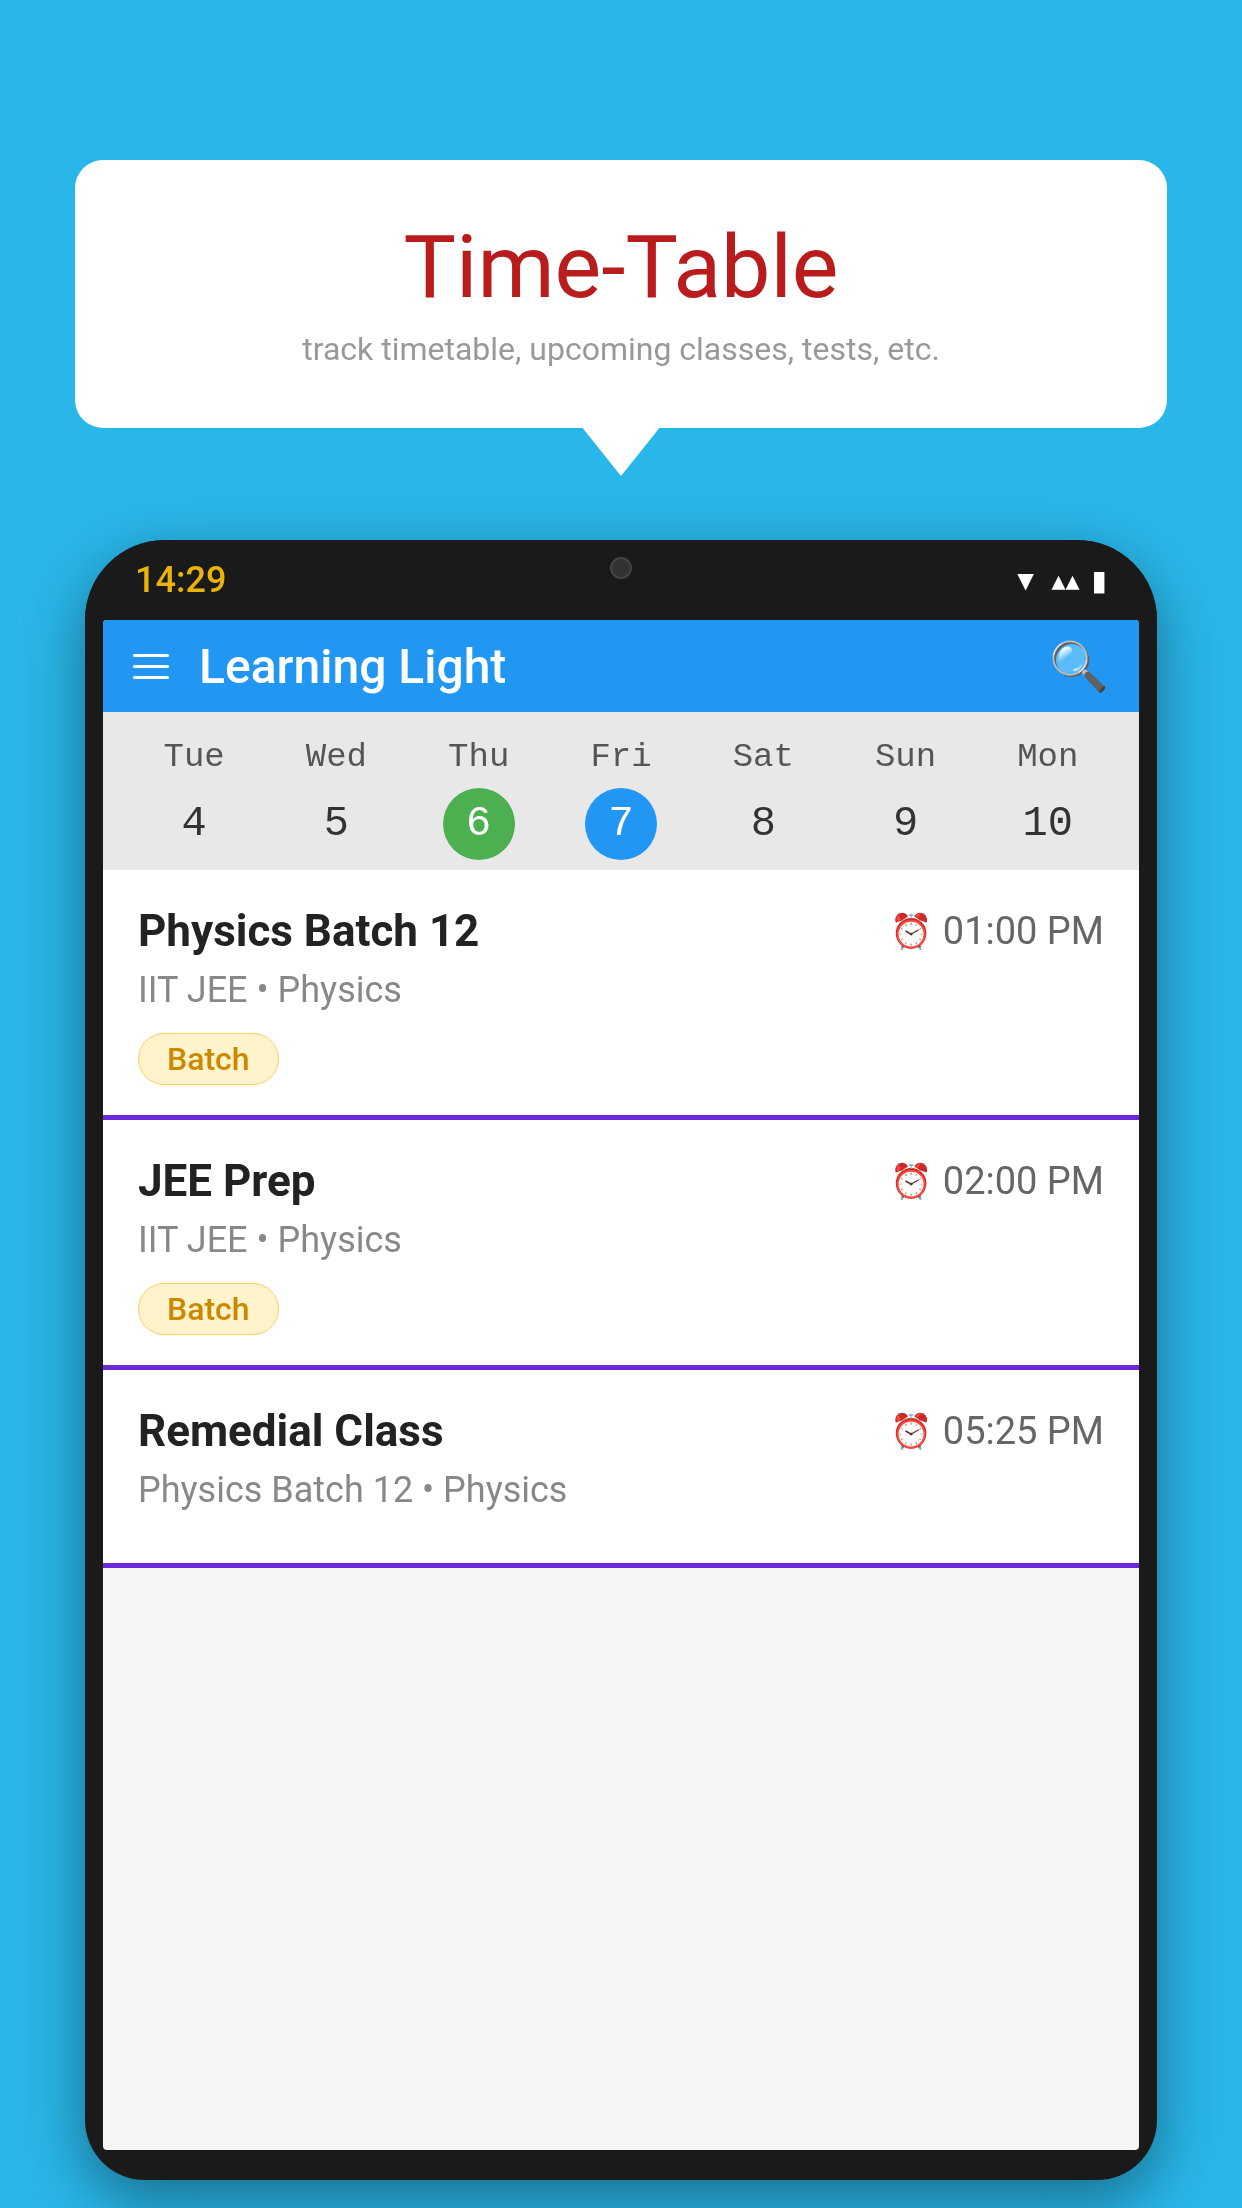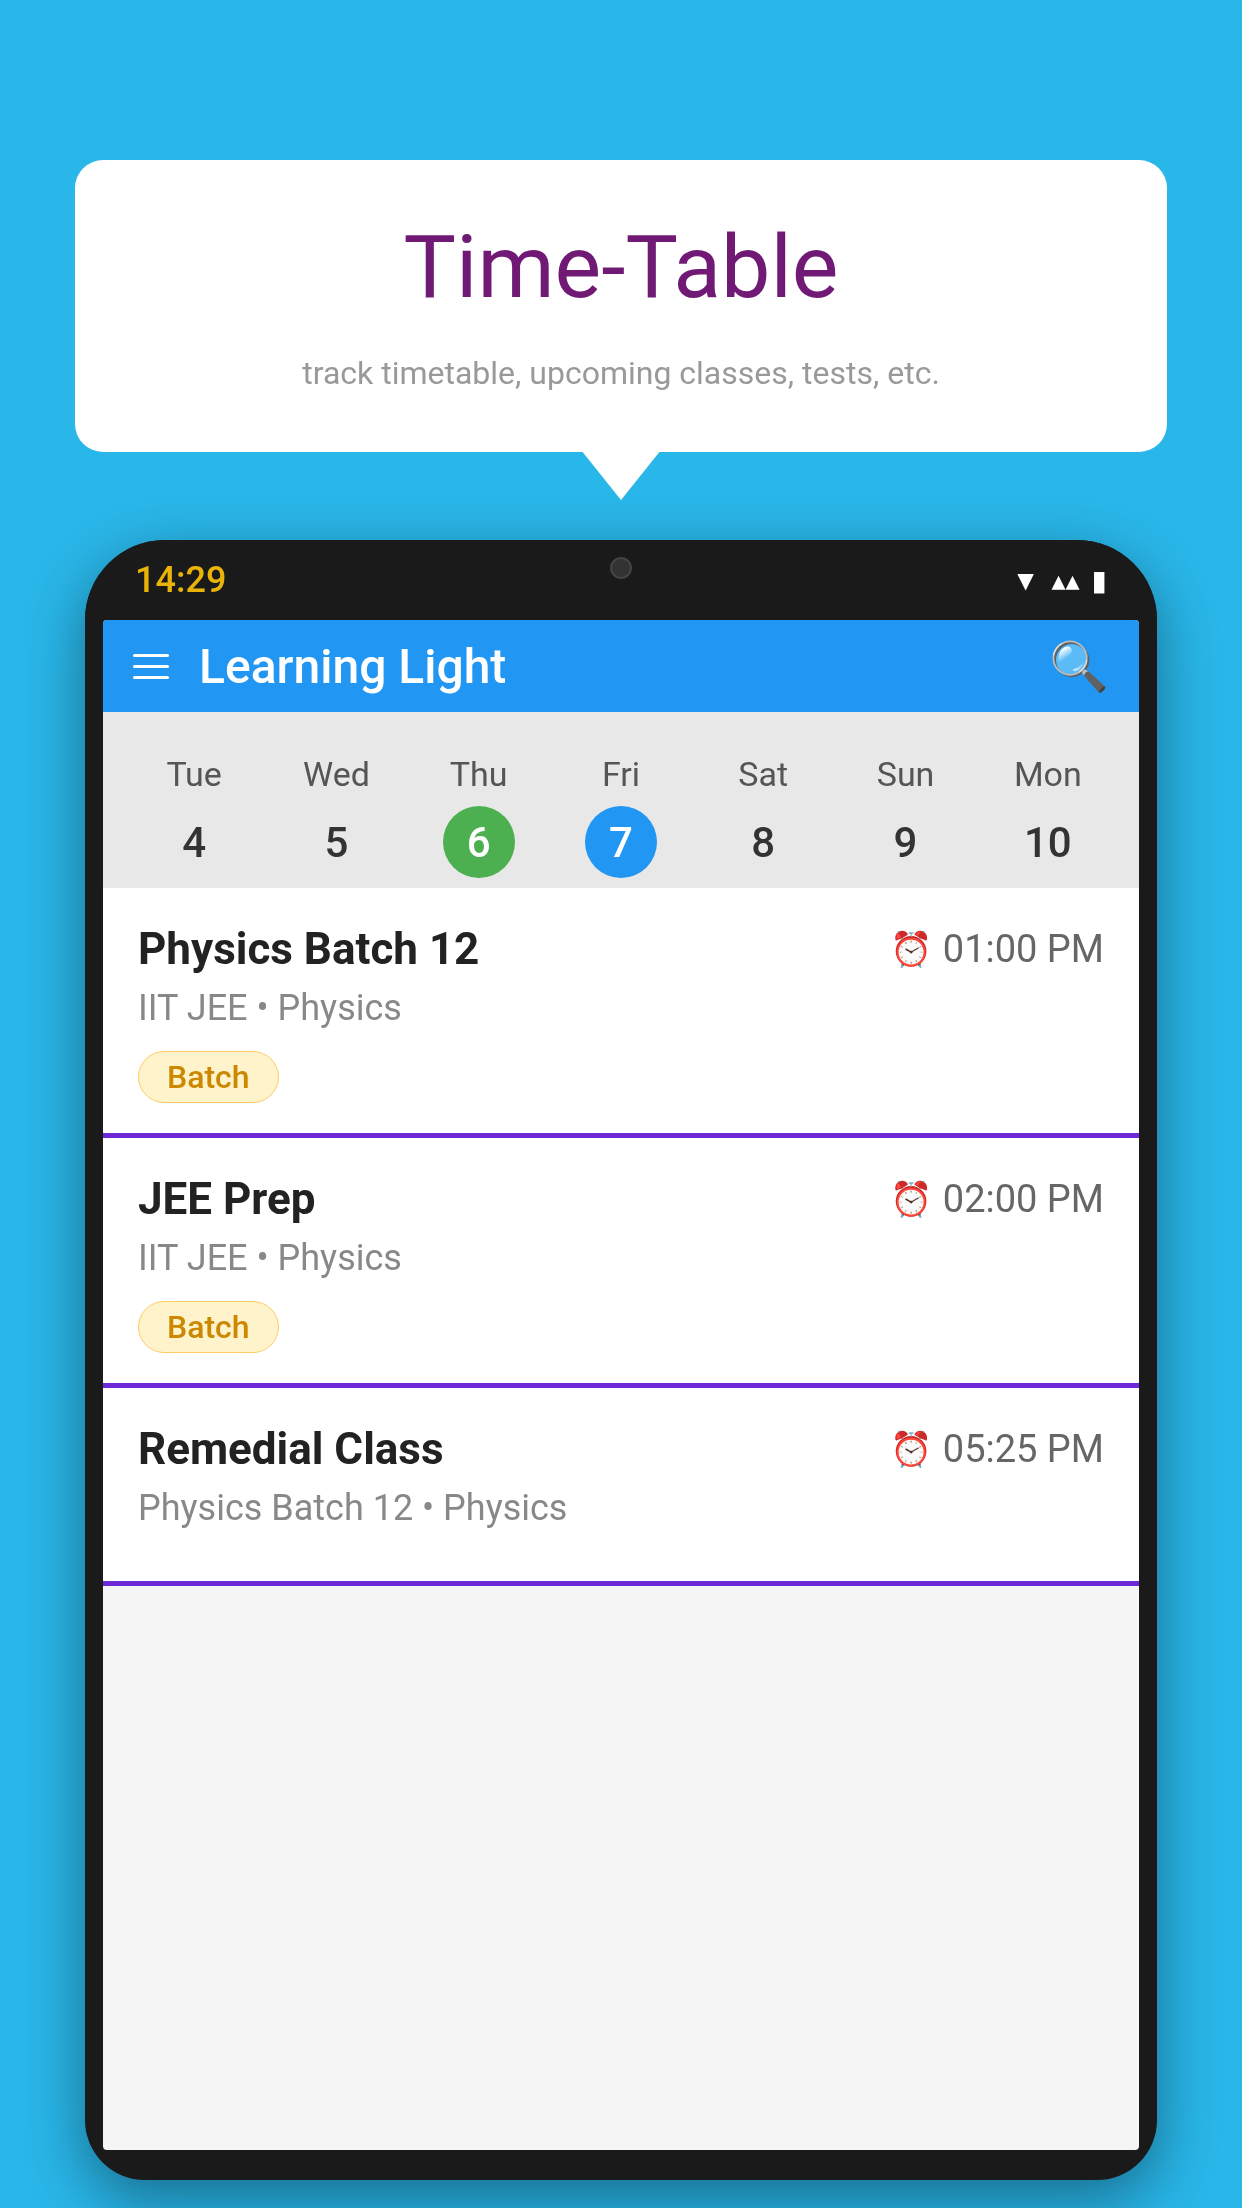--- a/index.html
+++ b/index.html
@@ -38,23 +38,23 @@
       transform: translateX(-50%);
       width: 0;
       height: 0;
       border-left: 40px solid transparent;
       border-right: 40px solid transparent;
       border-top: 50px solid white;
     }
 
     .bubble-title {
       font-size: 88px;
-      color: #701a75;
+      color: #b91c1c;
       font-weight: 400;
-      margin-bottom: 36px;
+      margin-bottom: 12px;
     }
 
     .bubble-subtitle {
       font-size: 32px;
       color: #999;
       font-weight: 400;
     }
 
     
     .phone-wrapper {
@@ -179,21 +179,22 @@
     }
 
     .search-icon {
       color: white;
       font-size: 48px;
     }
 
     
     .calendar-section {
       background: #e8e8e8;
-      padding: 32px 0 0;
+      padding: 16px 0 0;
+      font-family: Liberation Mono, monospace;
     }
 
     .days-row {
       display: flex;
       justify-content: space-around;
       padding: 10px 20px;
     }
 
     .day-col {
       display: flex;

